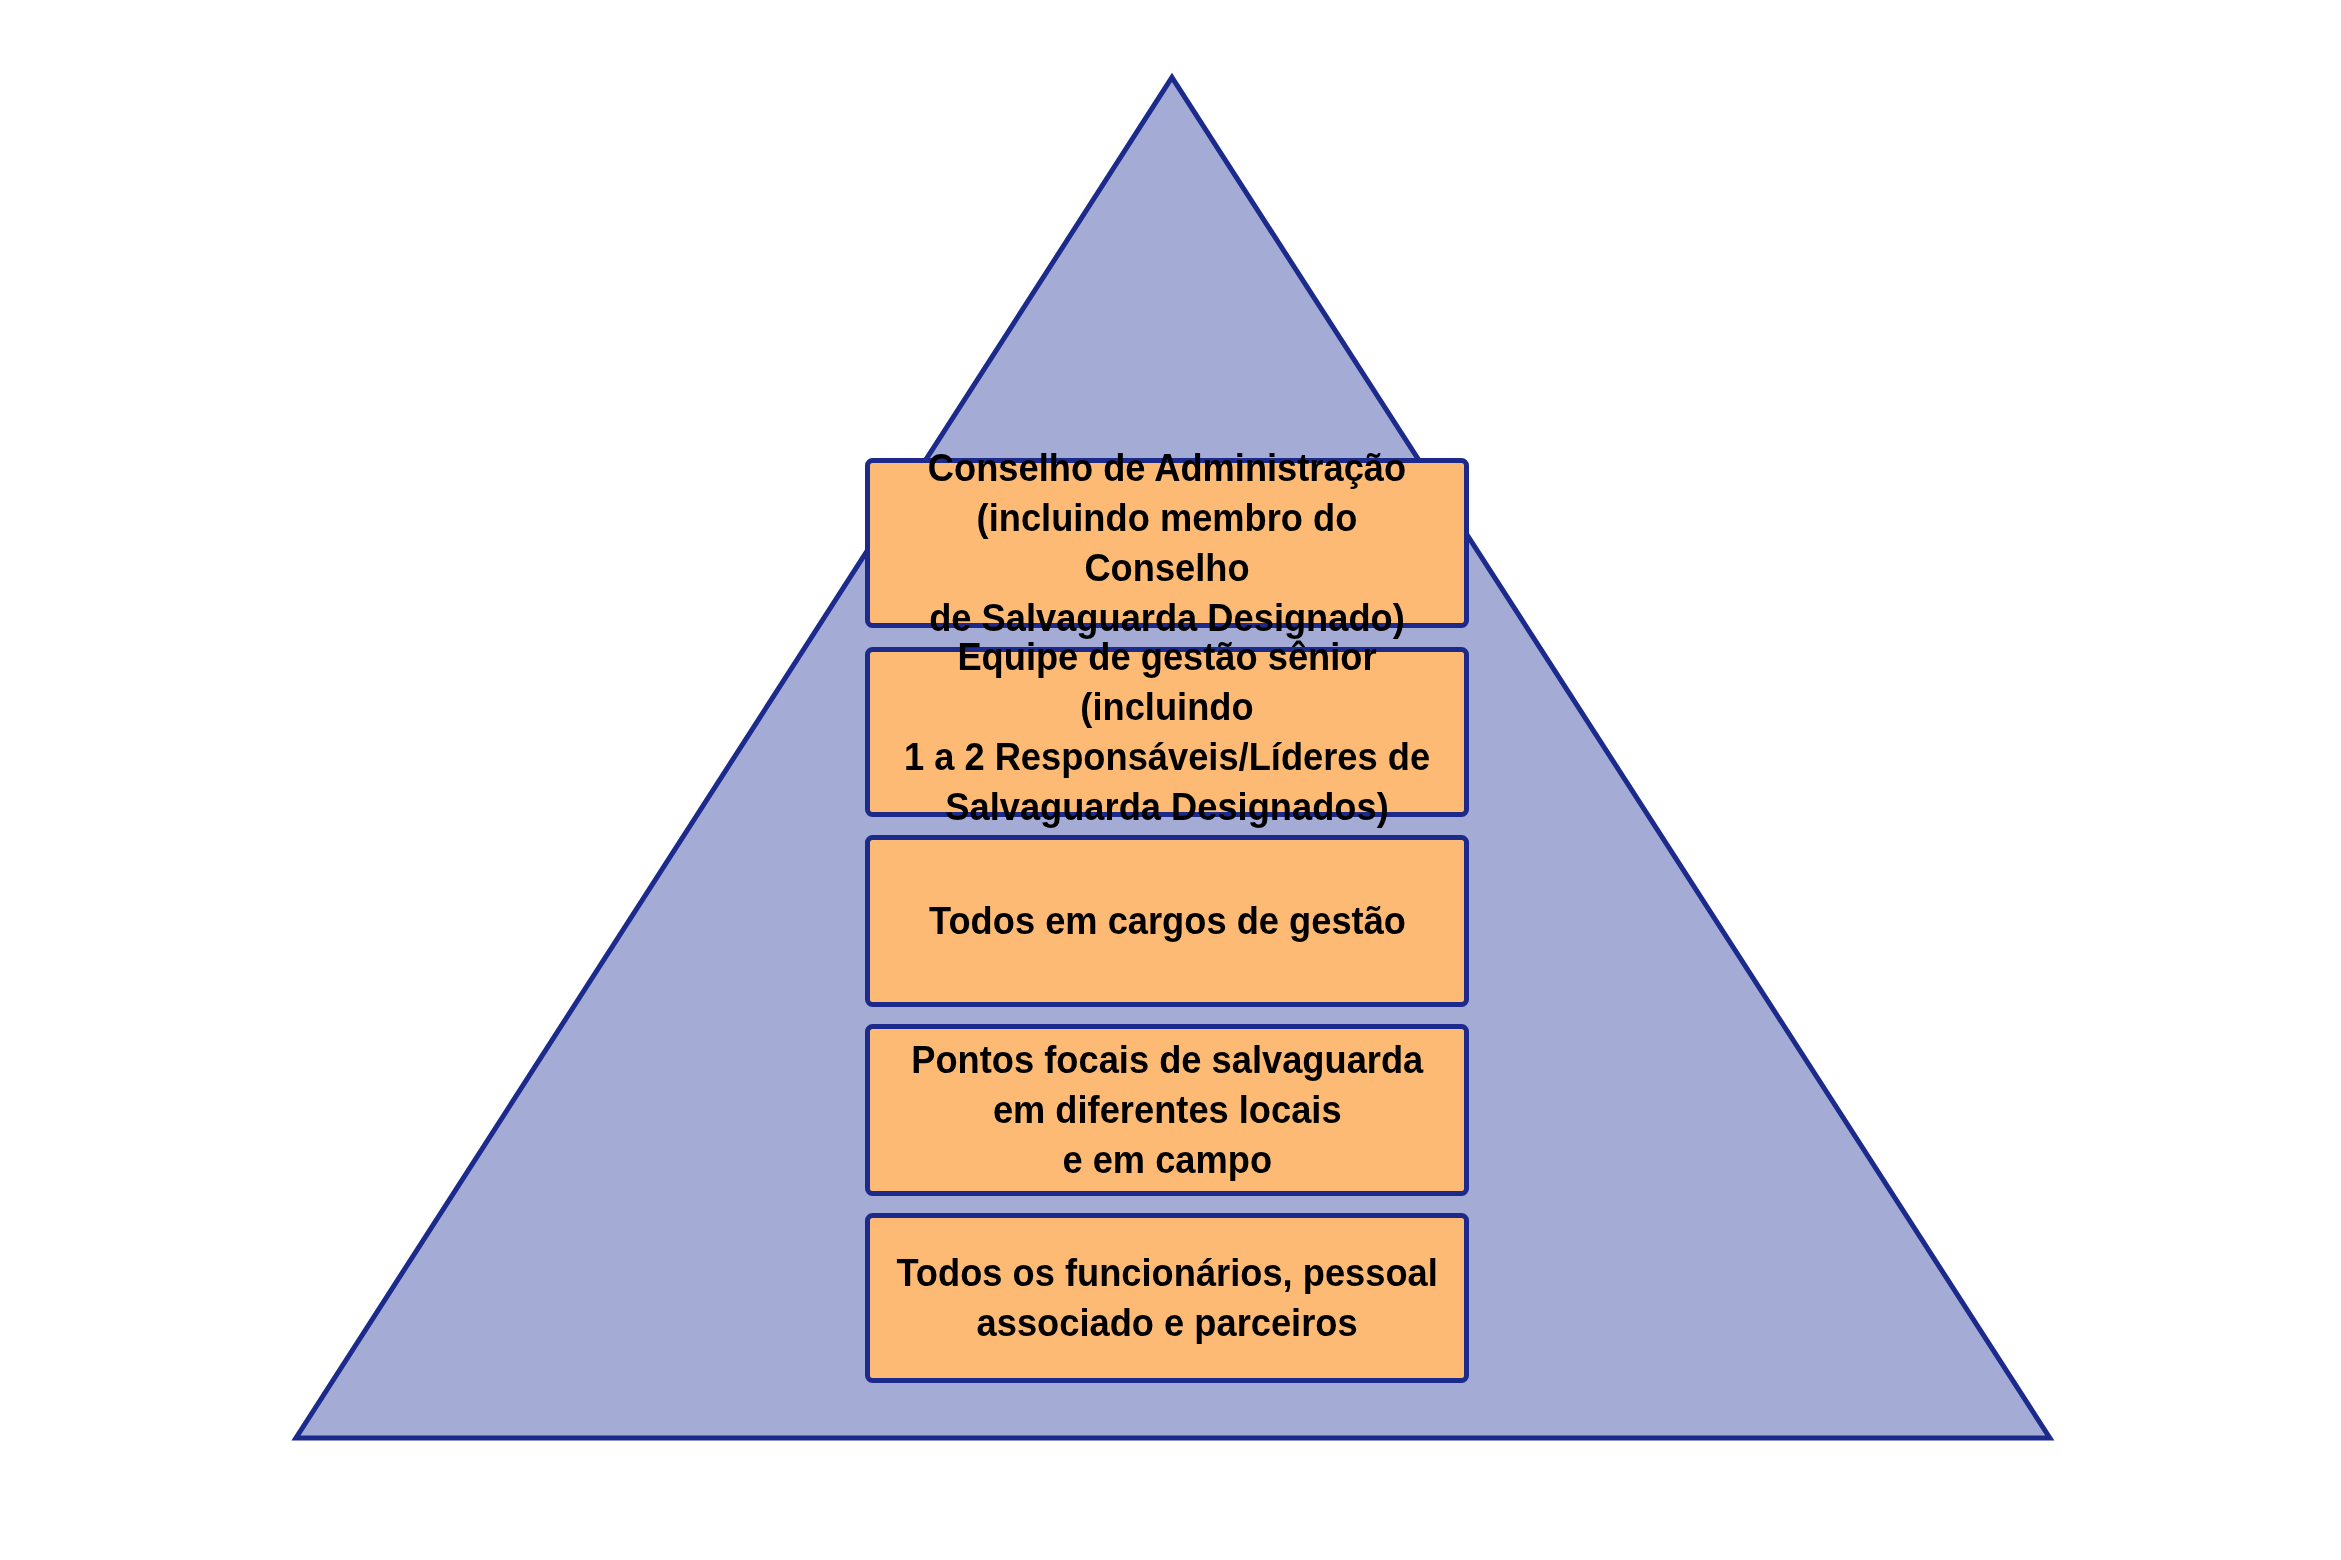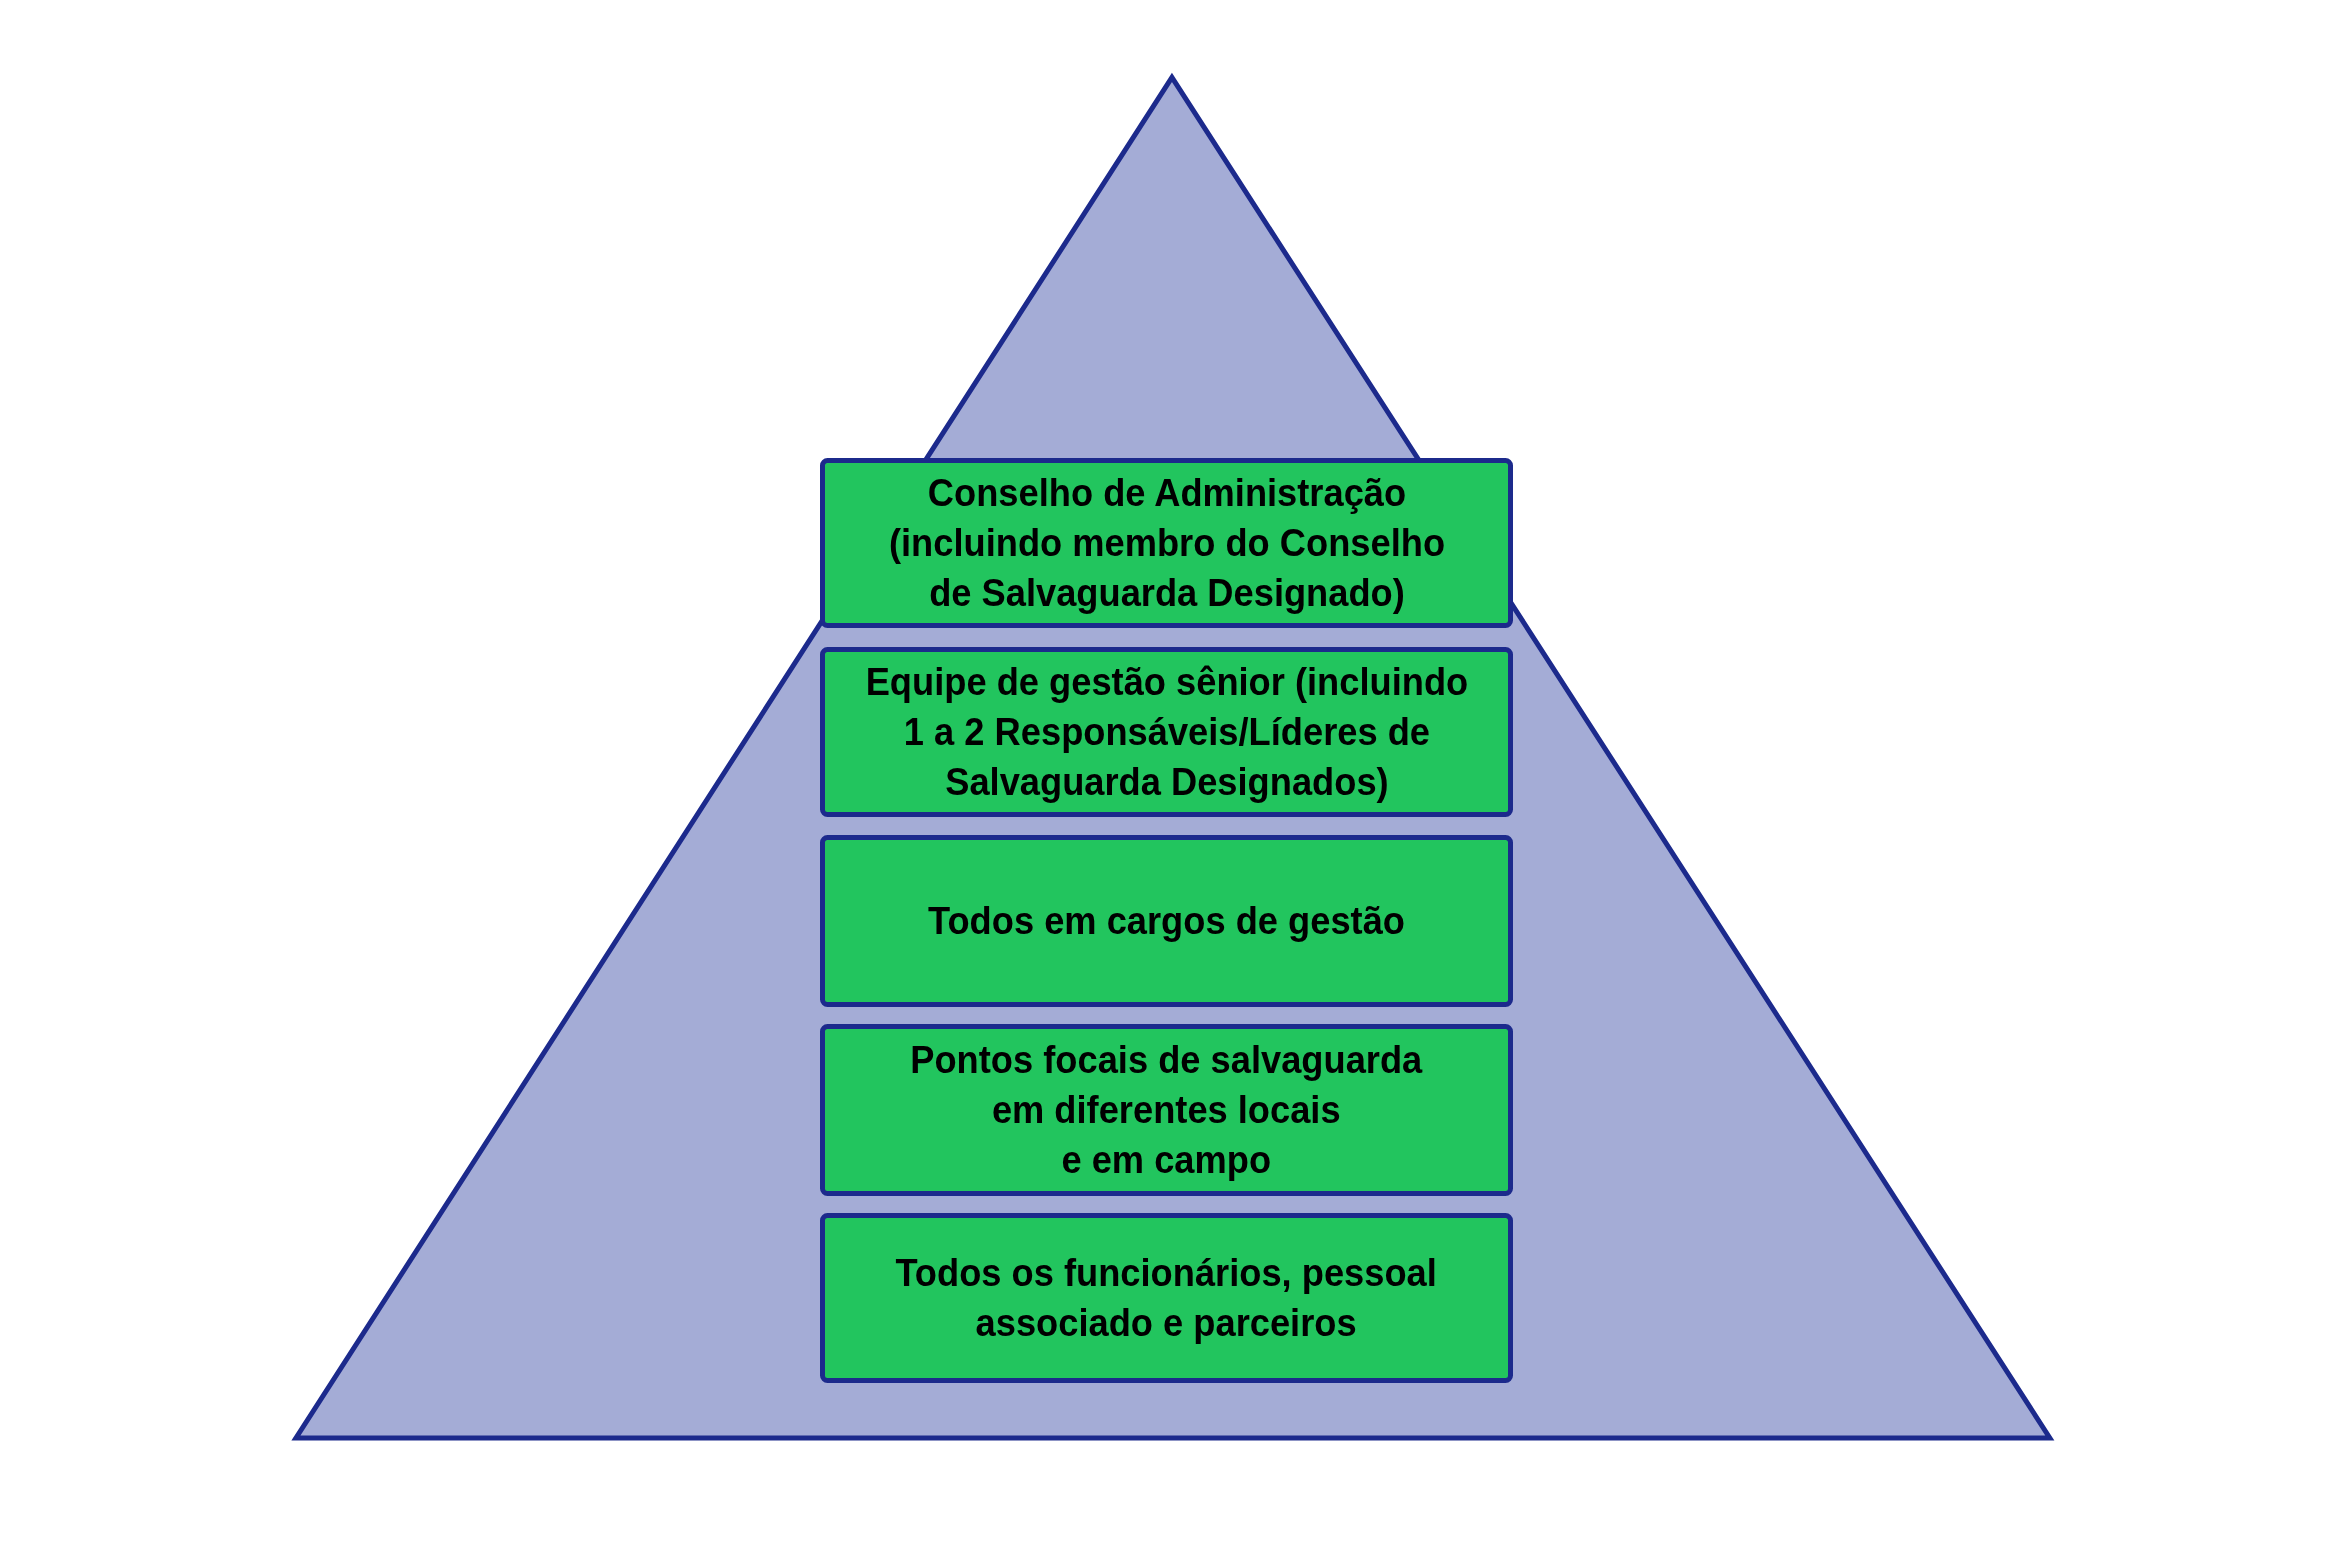--- a/index.html
+++ b/index.html
@@ -1,25 +1,25 @@
 <!DOCTYPE html>
 <html style="font-size:10px"><head>
   <meta charset="utf-8">
   <style>
     html, body { margin: 0; padding: 0; background: #ffffff; }
     body { width: 2342px; height: 1561px; position: relative; overflow: hidden; }
     #pyramid-svg { position: absolute; left: 0; top: 0; width: 2342px; height: 1561px; }
     .tier-box {
       position: absolute;
-      left: 820px;
-      width: 693px;
+      left: 865px;
+      width: 604px;
       box-sizing: border-box;
       border: 5px solid #1c2a8c;
       border-radius: 7.5px;
-      background: #22c55e;
+      background: #fdba74;
       display: flex;
       align-items: center;
       justify-content: center;
       text-align: center;
     }
     .tier-text {
       font-family: "Liberation Sans", sans-serif;
       font-weight: bold;
       font-size: 39px;
       line-height: 50px;

